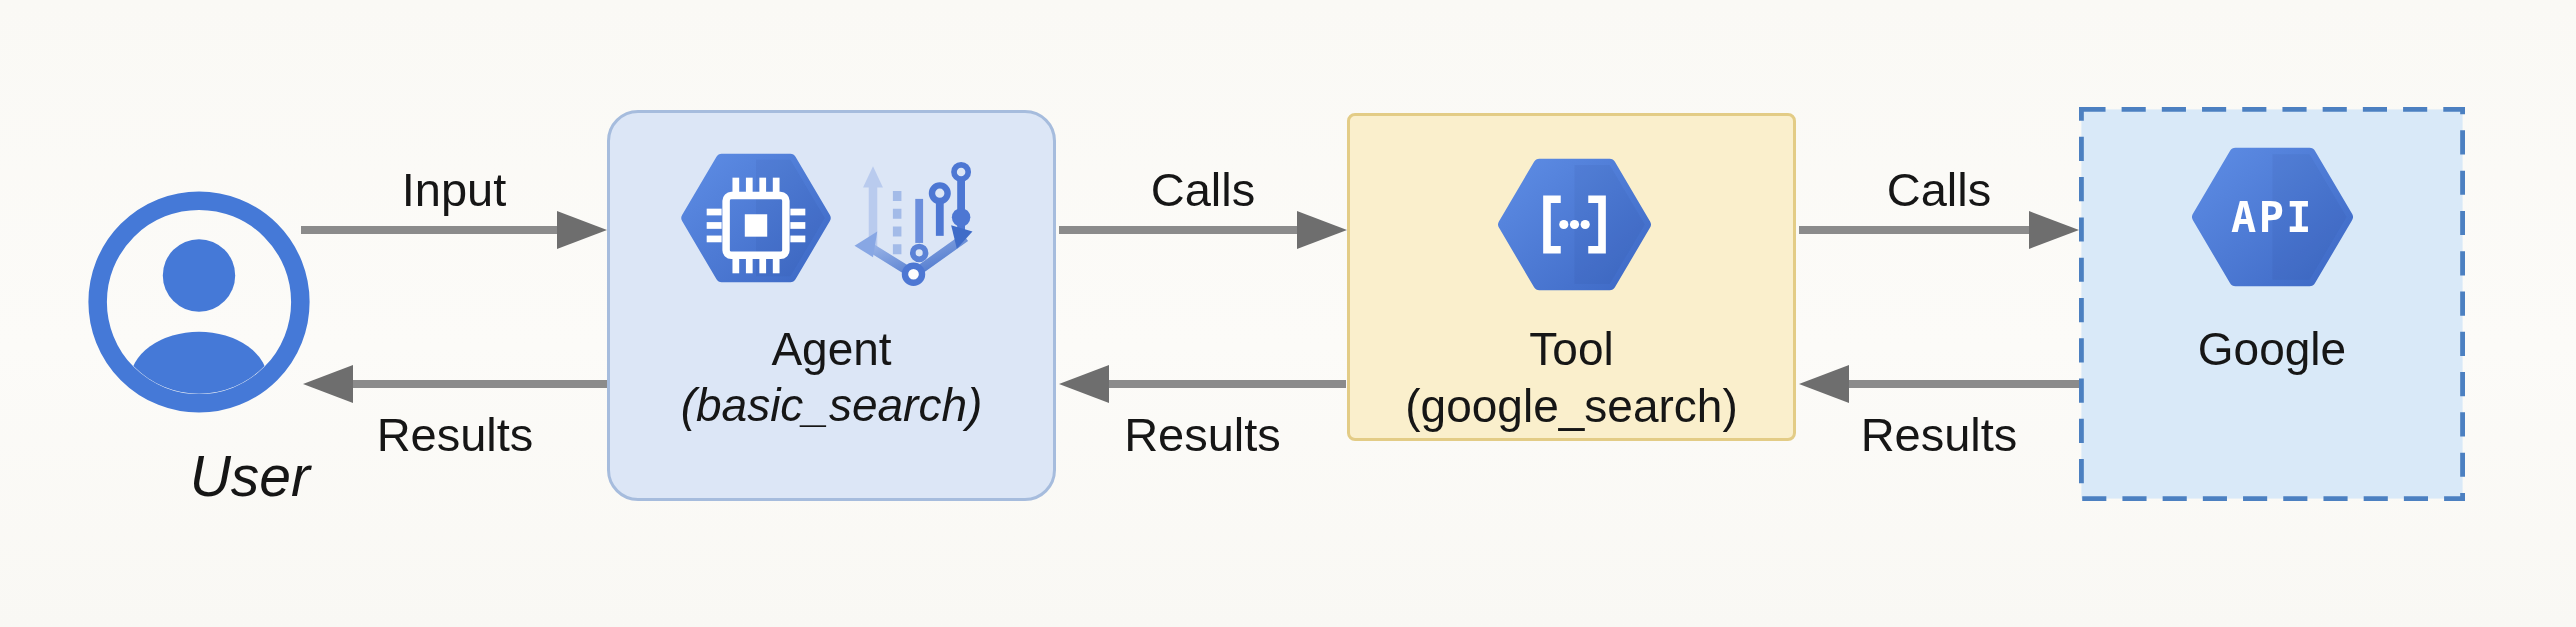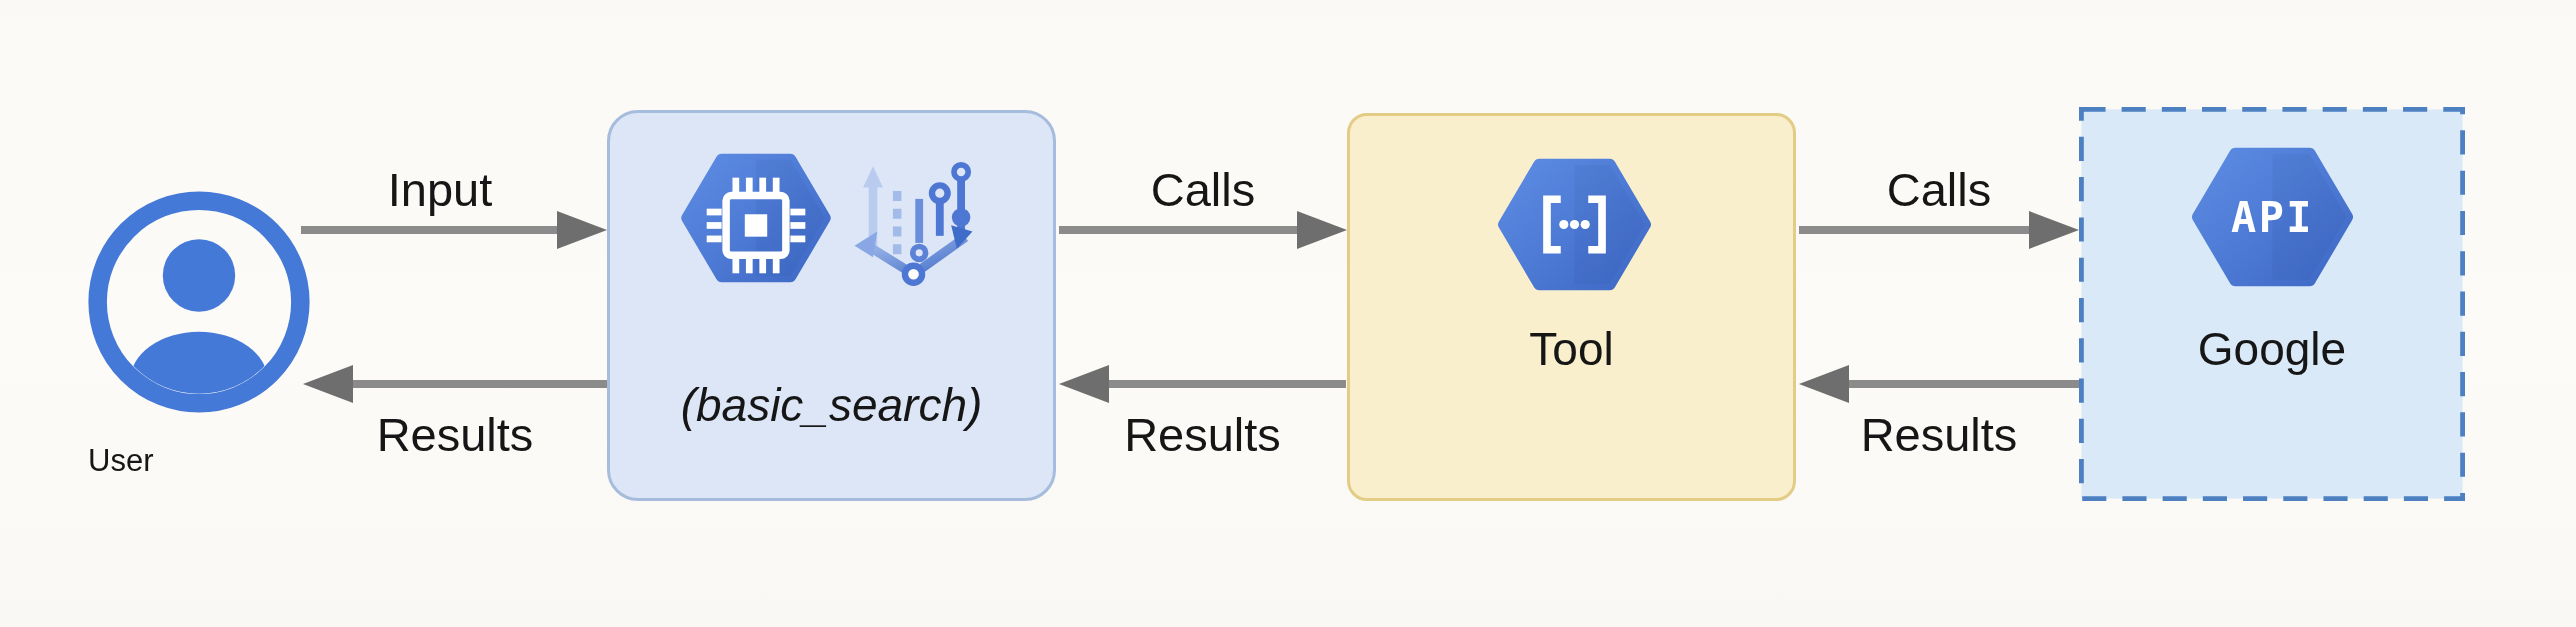--- a/index.html
+++ b/index.html
@@ -2,60 +2,60 @@
 <html style="font-size:13px"><head>
 <meta charset="utf-8">
 <style>
   html,body{margin:0;padding:0;}
   body{font-family:"Liberation Sans",sans-serif;}
   .canvas{position:relative;width:2576px;height:628px;background:linear-gradient(180deg,#faf9f5 0%,#fcfbf8 55%,#f9f8f4 100%);overflow:hidden;}
 
   
   .node{position:absolute;box-sizing:border-box;}
   .node-agent{left:607px;top:110px;width:449px;height:391px;background:#dce6f6;border:3.2px solid #a6bcdd;border-radius:31px;}
-  .node-tool{left:1347px;top:113px;width:449px;height:388px;background:#faefcc;border:3.2px solid #e3cc86;border-radius:20px;}
+  .node-tool{left:1347px;top:113px;width:449px;height:328px;background:#faefcc;border:3.2px solid #e3cc86;border-radius:8px;}
   .node-api{left:2079px;top:107px;width:386px;height:394px;}
   .api-bg{position:absolute;left:0;top:0;width:100%;height:100%;}
 
   .node-title{position:absolute;left:0;width:100%;text-align:center;font-size:46px;line-height:56px;color:#161616;white-space:nowrap;}
   .agent-title{top:208px;}
   .agent-subtitle{top:264px;font-style:italic;}
   .tool-title{top:205px;}
   .tool-subtitle{top:262px;}
   .api-line1{top:197px;line-height:53px;margin-top:19px;}
   .api-line2{top:250px;line-height:53px;}
 
   .icon{position:absolute;}
   .agent-chip-icon{left:71px;top:40px;width:150px;height:130px;}
   .agent-circuit-icon{left:243px;top:39px;width:121px;height:135px;}
   .tool-hex-icon{left:148px;top:42px;width:153px;height:133px;}
   .api-hex-icon{left:113px;top:40px;width:161px;height:140px;}
 
   
   .user-icon{position:absolute;left:88px;top:191px;width:222px;height:222px;}
-  .user-label{position:absolute;left:88px;top:443px;width:222px;text-align:left;font-size:31px;color:#161616;}
+  .user-label{position:absolute;left:88px;top:443px;width:222px;text-align:right;font-size:57px;color:#161616;font-style:italic;}
 
   
   .arrow{position:absolute;height:39px;}
   .arrow .shaft{position:absolute;top:15.3px;height:8px;background:#8b8b8b;}
   .arrow .head{position:absolute;top:0;width:0;height:0;border-top:19.3px solid transparent;border-bottom:19.3px solid transparent;}
   .arrow-right .shaft{left:0;right:45px;}
   .arrow-right .head{right:0;border-left:50px solid #6e6e6e;}
   .arrow-left .shaft{left:45px;right:0;}
   .arrow-left .head{left:0;border-right:50px solid #6e6e6e;}
 
   .a-input{left:301px;top:211px;width:306px;}
   .a-uses{left:1059px;top:211px;width:288px;}
   .a-calls{left:1799px;top:211px;width:280px;}
   .a-response{left:303px;top:365px;width:304px;}
   .a-results1{left:1059px;top:365px;width:287px;}
   .a-results2{left:1799px;top:365px;width:280px;}
 
   .edge-label{position:absolute;text-align:center;font-size:47px;line-height:47px;color:#161616;white-space:nowrap;}
-  .l-input{left:287px;top:166px;width:306px;}
+  .l-input{left:301px;top:166px;width:306px;}
   .l-uses{left:1059px;top:166px;width:288px;}
   .l-calls{left:1799px;top:166px;width:280px;}
   .l-response{left:303px;top:411px;width:304px;}
   .l-results1{left:1059px;top:411px;width:287px;}
   .l-results2{left:1799px;top:411px;width:280px;}
 </style>
 </head>
 <body>
 
 <div class="canvas">
@@ -116,40 +116,42 @@
       <circle cx="122" cy="58" r="11" fill="none" stroke="#4d77d3" stroke-width="9"></circle>
       <line x1="122" y1="70" x2="122" y2="118" stroke="#4d77d3" stroke-width="11"></line>
       <circle cx="152" cy="28" r="10" fill="none" stroke="#4d77d3" stroke-width="8"></circle>
       <line x1="152" y1="38" x2="152" y2="125" stroke="#4d77d3" stroke-width="11"></line>
       <circle cx="152" cy="92" r="13" fill="#4d77d3"></circle>
       <path d="M 14,128 L 85,172 L 158,120" fill="none" stroke="url(#gradD)" stroke-width="13" stroke-linejoin="round"></path>
       <polygon points="2,132 34,112 28,148" fill="#88a7e4"></polygon>
       <polygon points="168,112 138,103 146,136" fill="#3f6cc8"></polygon>
       <circle cx="85" cy="172" r="12" fill="#fdfdfd" stroke="#4d77d3" stroke-width="9"></circle>
     </svg>
+    <div class="node-title agent-title">Agent</div>
     <div class="node-title agent-subtitle">(basic_search)</div>
   </div>
 
   <div class="node node-tool">
     <svg class="icon tool-hex-icon" viewBox="0 0 200 174">
       <defs>
         <linearGradient id="gradB" x1="0" y1="0" x2="1" y2="1">
           <stop offset="0" stop-color="#5d8ce4"></stop>
             <stop offset="1" stop-color="#3e69c5"></stop>
         </linearGradient>
       </defs>
       <polygon points="8,87 54,9 146,9 192,87 146,165 54,165" fill="url(#gradB)" stroke="url(#gradB)" stroke-width="16" stroke-linejoin="round"></polygon>
       <polygon points="100,9 146,9 192,87 146,165 100,165" fill="#1d3a7c" opacity="0.07"></polygon>
       <path d="M 82,54 H 64 V 120 H 82" fill="none" stroke="#ffffff" stroke-width="10"></path>
       <path d="M 118,54 H 136 V 120 H 118" fill="none" stroke="#ffffff" stroke-width="10"></path>
       <circle cx="86" cy="87" r="6" fill="#ffffff"></circle>
         <circle cx="100" cy="87" r="6" fill="#ffffff"></circle>
         <circle cx="114" cy="87" r="6" fill="#ffffff"></circle>
     </svg>
     <div class="node-title tool-title">Tool</div>
+    <div class="node-title tool-subtitle">(google_search)</div>
   </div>
 
   <div class="node node-api">
     <svg class="api-bg" viewBox="0 0 480 489" preserveAspectRatio="none">
       <rect x="3" y="3" width="474" height="483" fill="#d9e9f8" stroke="#4c80c1" stroke-width="6" stroke-dasharray="30 20"></rect>
     </svg>
     <svg class="icon api-hex-icon" viewBox="0 0 200 174">
       <defs>
         <linearGradient id="gradC" x1="0" y1="0" x2="1" y2="1">
           <stop offset="0" stop-color="#5d8ce4"></stop>

